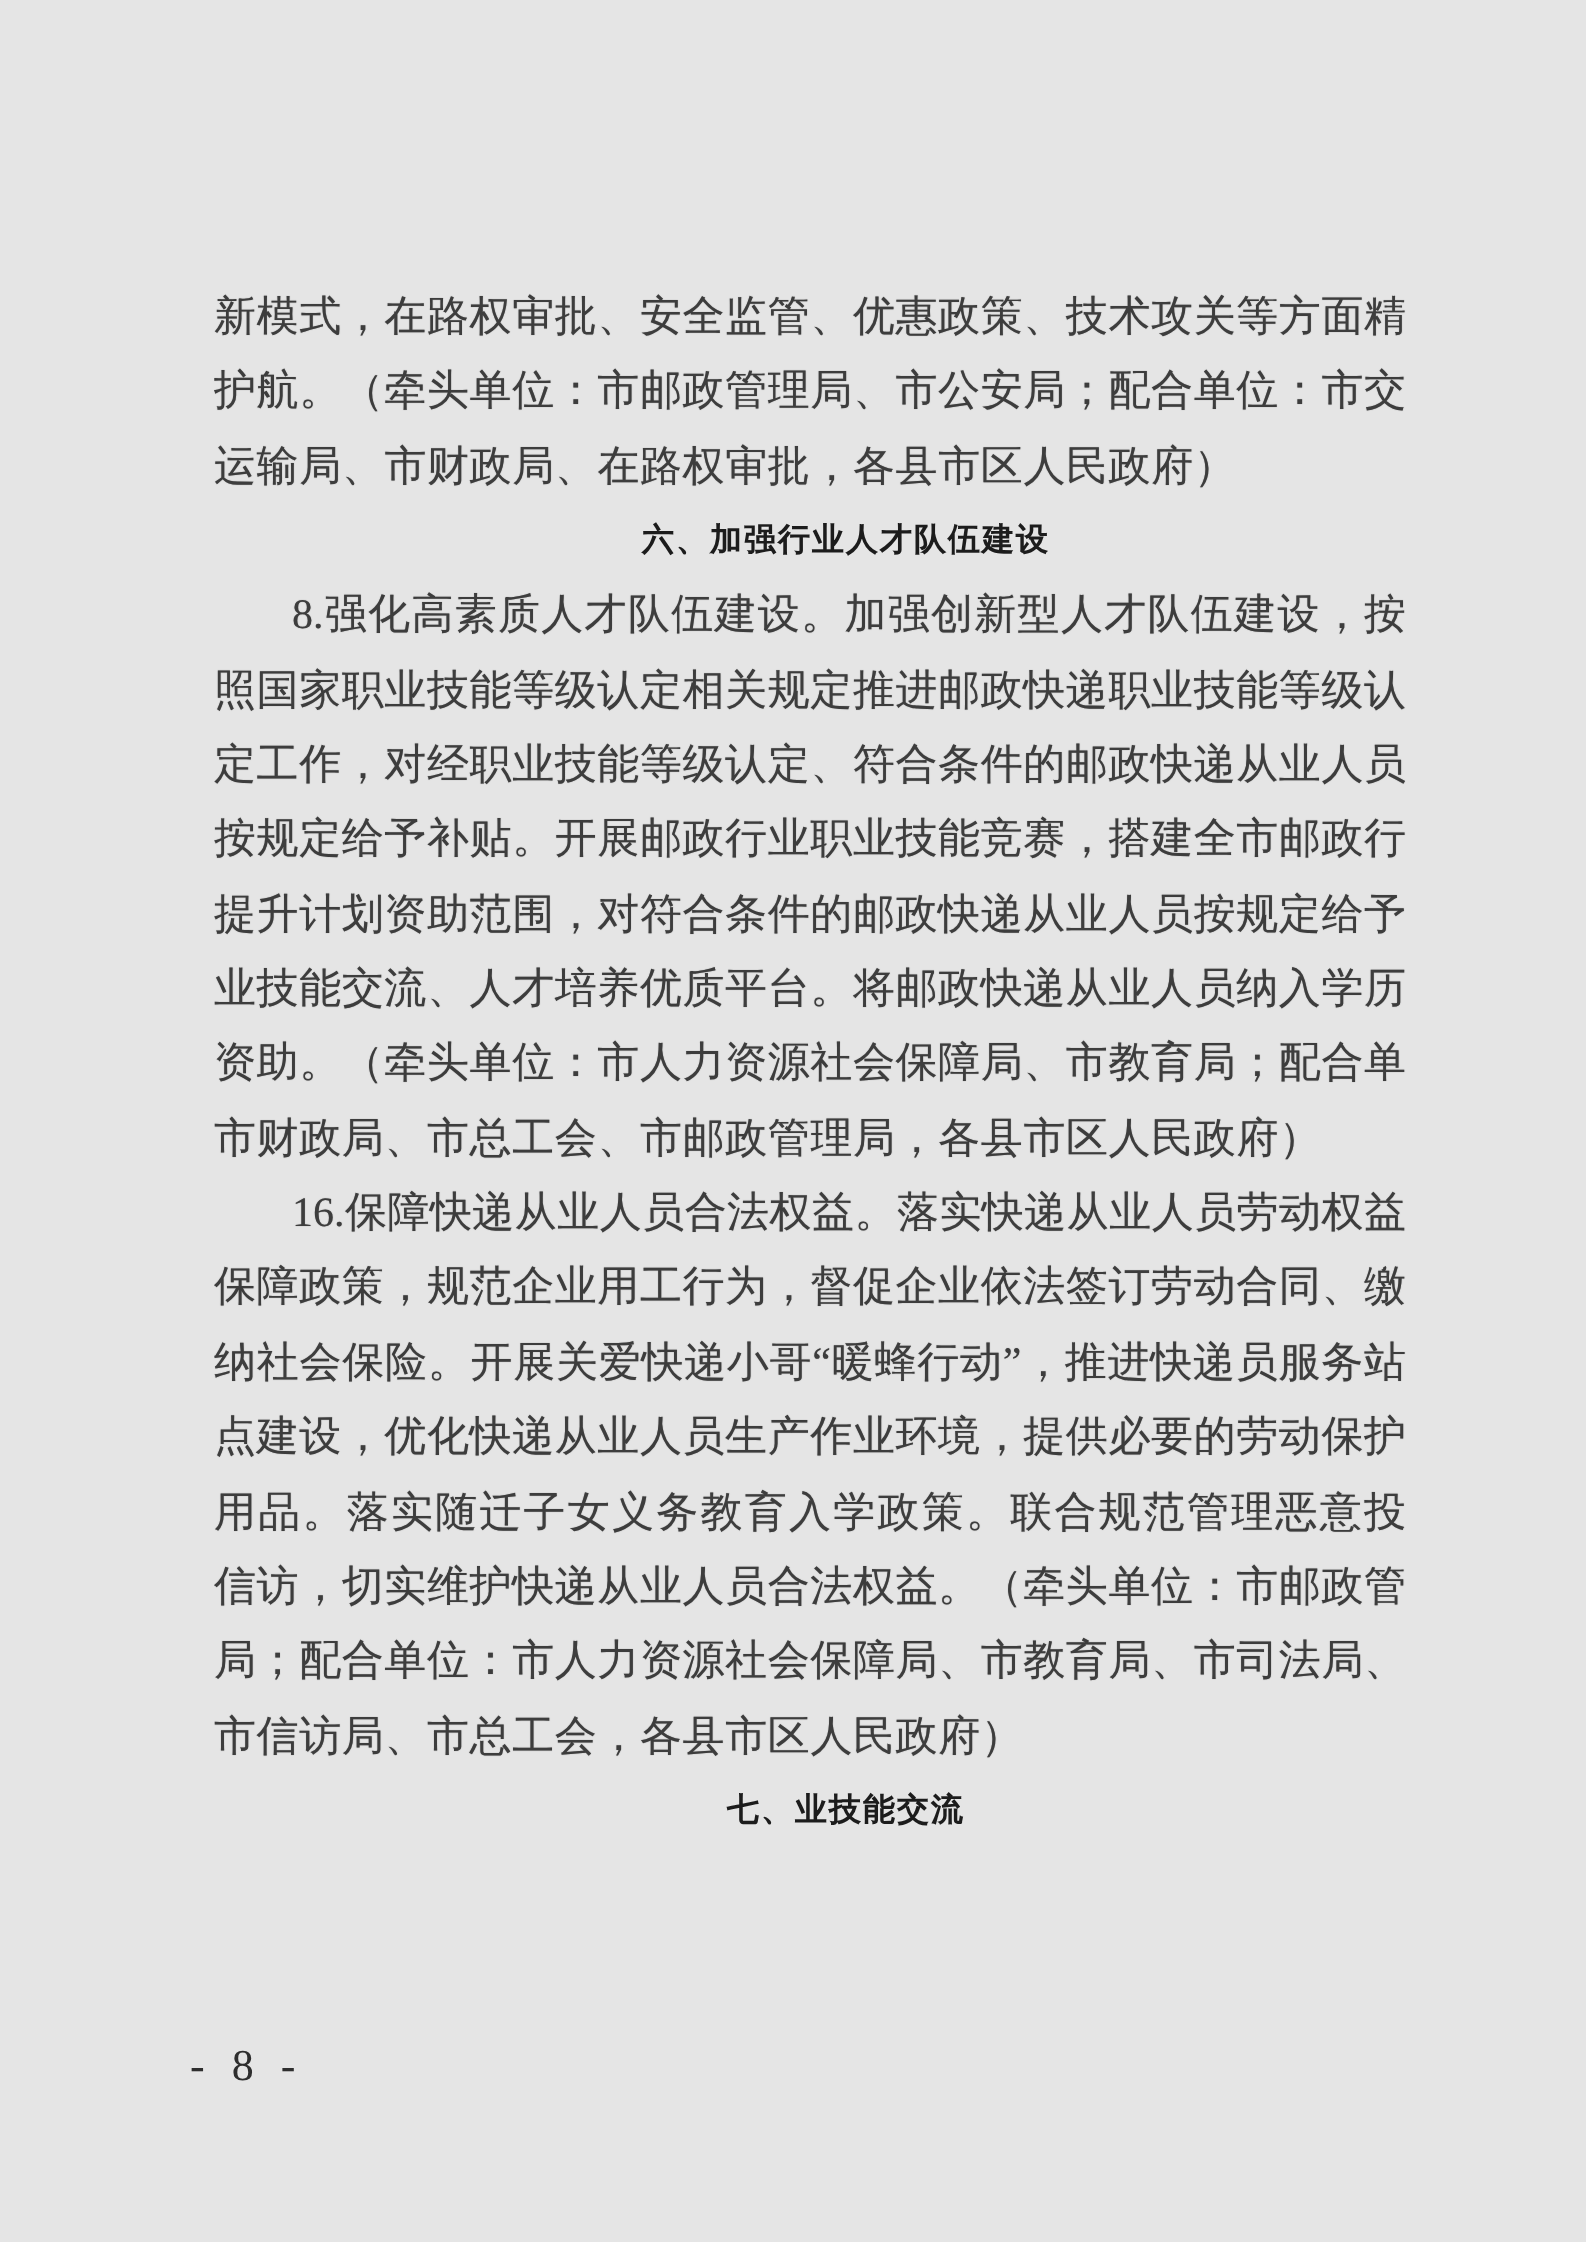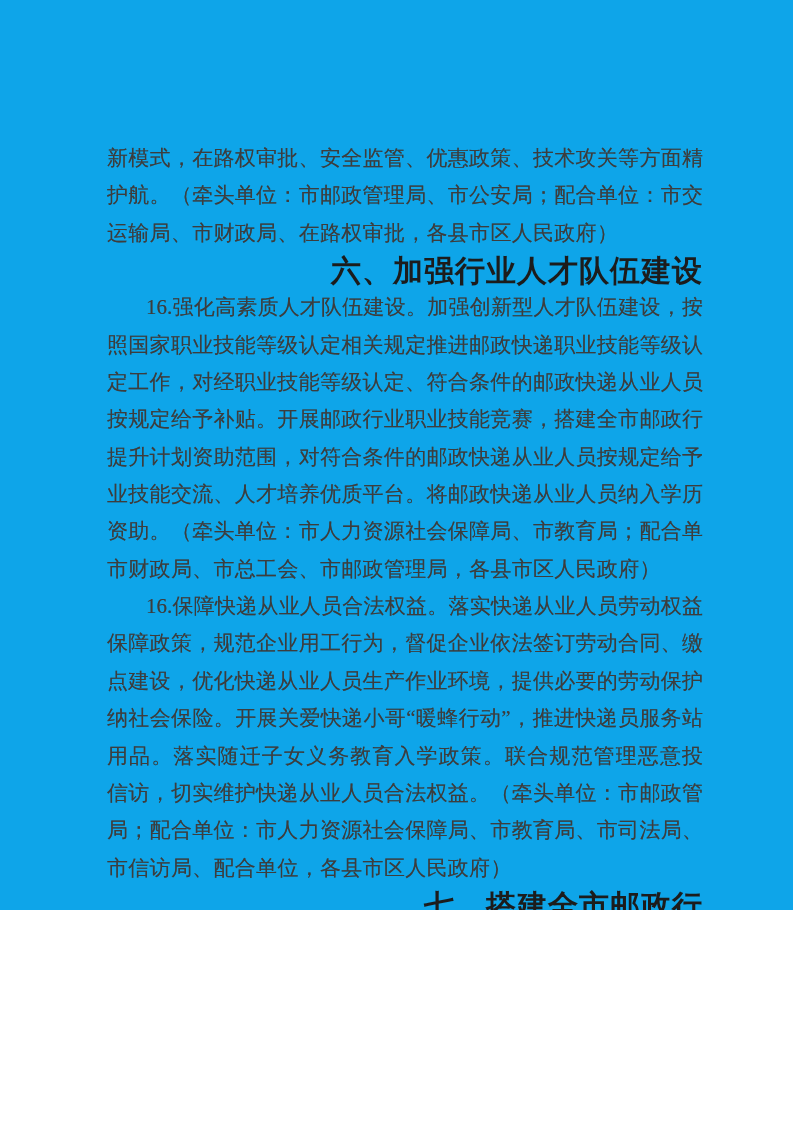--- a/index.html
+++ b/index.html
@@ -3,22 +3,22 @@
 <meta charset="utf-8">
 <style>
   html, body {
     margin: 0;
     padding: 0;
     background: #ffffff;
   }
   .page {
     position: relative;
     width: 793px;
-    height: 910px;
-    background: #0ea5e9;
+    height: 1121px;
+    background: #e5e5e5;
     overflow: hidden;
   }
   .doc-body {
     position: absolute;
     left: 107px;
     top: 140px;
     width: 596px;
   }
   .line {
     font-family: "Liberation Serif", "DejaVu Serif", serif;
@@ -36,58 +36,58 @@
     letter-spacing: 0;
     text-align: justify;
     text-align-last: justify;
   }
   .line.ind {
     text-indent: 39px;
   }
   .line.heading {
     font-family: "Liberation Sans", "DejaVu Sans", sans-serif;
     font-weight: bold;
-    font-size: 30px;
+    font-size: 16px;
     color: #1c1c1c;
     text-indent: 36px;
     letter-spacing: 1px;
     text-shadow: none;
-    text-align: right;
+    text-align: center;
   }
   .page-number {
     position: absolute;
     left: 95px;
     top: 1020px;
     font-family: "Liberation Serif", "DejaVu Serif", serif;
     font-size: 22px;
     color: #2e2e2e;
     letter-spacing: 4px;
   }
 </style>
 </head>
 <body>
 
 <div class="page">
   <div class="doc-body">
       <div class="line j">新模式，在路权审批、安全监管、优惠政策、技术攻关等方面精</div>
       <div class="line j">护航。（牵头单位：市邮政管理局、市公安局；配合单位：市交通</div>
       <div class="line">运输局、市财政局、在路权审批，各县市区人民政府）</div>
       <div class="line heading">六、加强行业人才队伍建设</div>
-      <div class="line j ind">16.强化高素质人才队伍建设。加强创新型人才队伍建设，按</div>
+      <div class="line j ind">8.强化高素质人才队伍建设。加强创新型人才队伍建设，按</div>
       <div class="line j">照国家职业技能等级认定相关规定推进邮政快递职业技能等级认</div>
       <div class="line j">定工作，对经职业技能等级认定、符合条件的邮政快递从业人员</div>
       <div class="line j">按规定给予补贴。开展邮政行业职业技能竞赛，搭建全市邮政行</div>
       <div class="line j">提升计划资助范围，对符合条件的邮政快递从业人员按规定给予</div>
       <div class="line j">业技能交流、人才培养优质平台。将邮政快递从业人员纳入学历</div>
       <div class="line j">资助。（牵头单位：市人力资源社会保障局、市教育局；配合单位：</div>
       <div class="line">市财政局、市总工会、市邮政管理局，各县市区人民政府）</div>
       <div class="line j ind">16.保障快递从业人员合法权益。落实快递从业人员劳动权益</div>
       <div class="line j">保障政策，规范企业用工行为，督促企业依法签订劳动合同、缴</div>
+      <div class="line j">纳社会保险。开展关爱快递小哥“暖蜂行动”，推进快递员服务站</div>
       <div class="line j">点建设，优化快递从业人员生产作业环境，提供必要的劳动保护</div>
-      <div class="line j">纳社会保险。开展关爱快递小哥“暖蜂行动”，推进快递员服务站</div>
       <div class="line j">用品。落实随迁子女义务教育入学政策。联合规范管理恶意投诉、</div>
       <div class="line j">信访，切实维护快递从业人员合法权益。（牵头单位：市邮政管理</div>
       <div class="line j">局；配合单位：市人力资源社会保障局、市教育局、市司法局、</div>
-      <div class="line">市信访局、配合单位，各县市区人民政府）</div>
-      <div class="line heading">七、搭建全市邮政行</div>
+      <div class="line">市信访局、市总工会，各县市区人民政府）</div>
+      <div class="line heading">七、业技能交流</div>
     </div>
   <div class="page-number">- 8 -</div>
 </div>
 
 </body></html>

